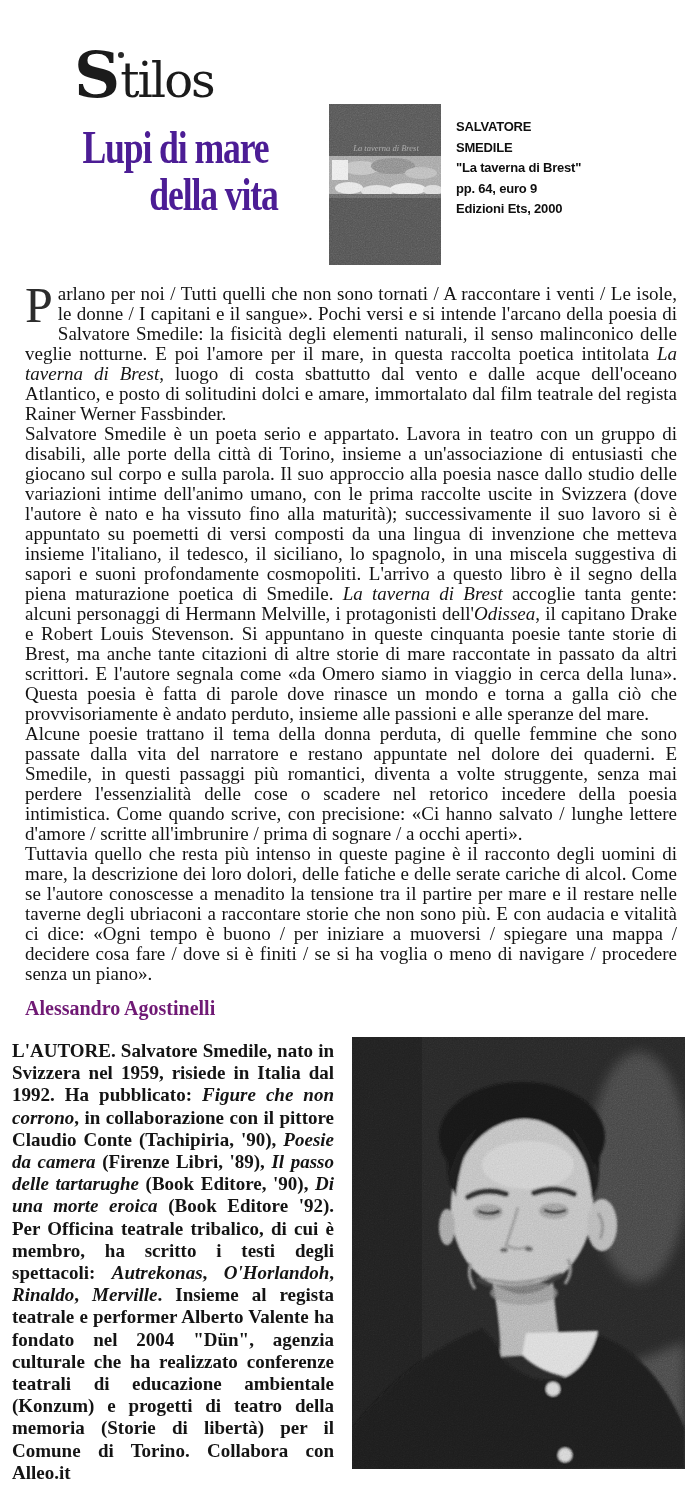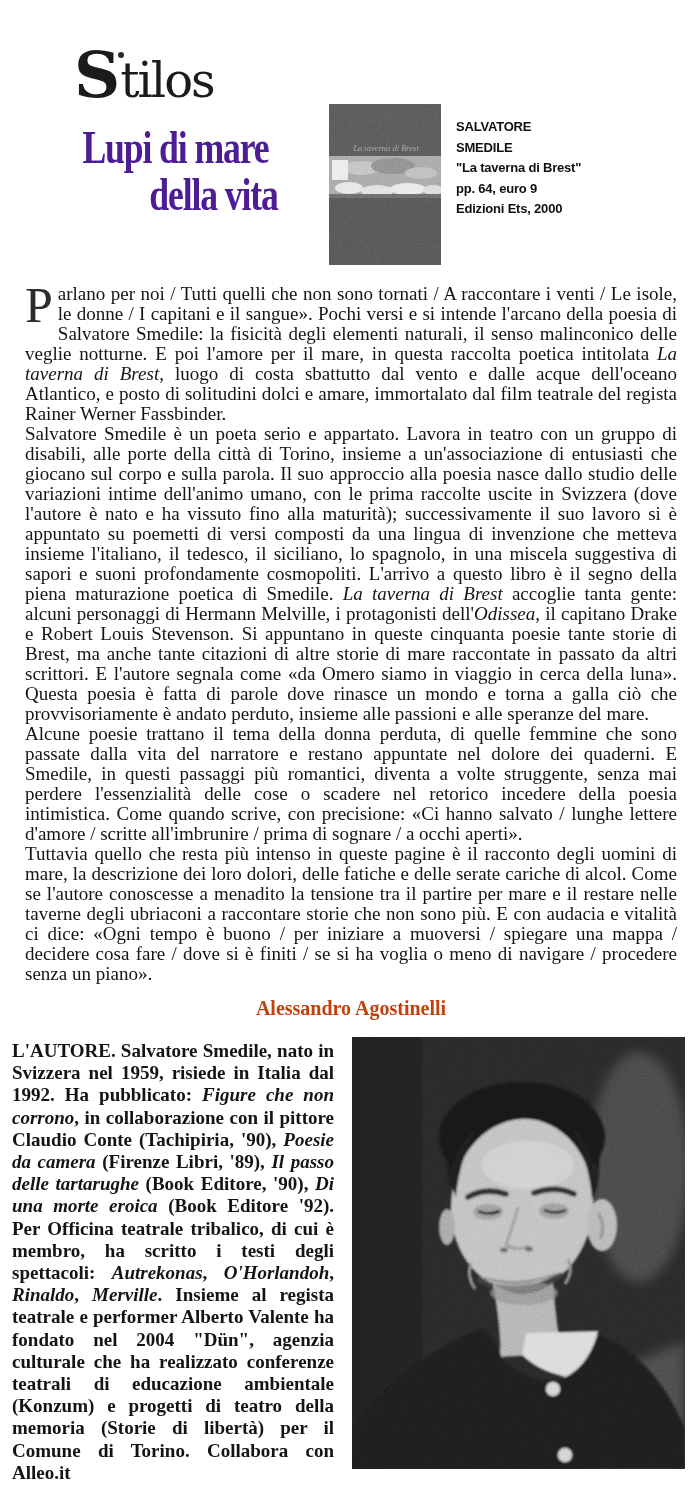--- a/index.html
+++ b/index.html
@@ -26,21 +26,21 @@
   .hl-line > span { display:inline-block; font-size:47px; line-height:47px; letter-spacing:-1.5px; transform:scaleX(0.76); }
   
   .cover-art { position:absolute; left:329px; top:104px; width:112px; height:161px; }
   .book-info { position:absolute; left:456px; top:117px; font-family:"Liberation Sans", sans-serif; font-weight:bold; font-size:13px; line-height:20.5px; letter-spacing:-0.2px; color:#0f0f0f; }
   
   .body-text { position:absolute; left:25px; top:284px; width:652px; height:712px; overflow:hidden;
                font-size:19px; line-height:20px; text-align:justify; color:#141414; }
   .body-text p { margin:0; }
   .para-lead { position:relative; }
   .dropcap { float:left; font-size:50px; line-height:40px; padding:1px 5px 0 0; color:#2c2c2c; }
-  .byline { position:absolute; left:25px; top:997px; width:652px; text-align:center; font-weight:bold; font-size:20px; color:#c2410c; }
+  .byline { position:absolute; left:25px; top:997px; width:652px; text-align:left; font-weight:bold; font-size:20px; color:#701a75; }
   
   .author-box { position:absolute; left:12px; top:1040px; width:322px; height:442px; overflow:hidden;
                 font-weight:700; font-size:19px; line-height:22.2px; text-align:justify; color:#141414; }
   
   .portrait { position:absolute; left:352px; top:1037px; width:333px; height:432px; }
 </style>
 </head>
 <body>
 
 <div class="page">

